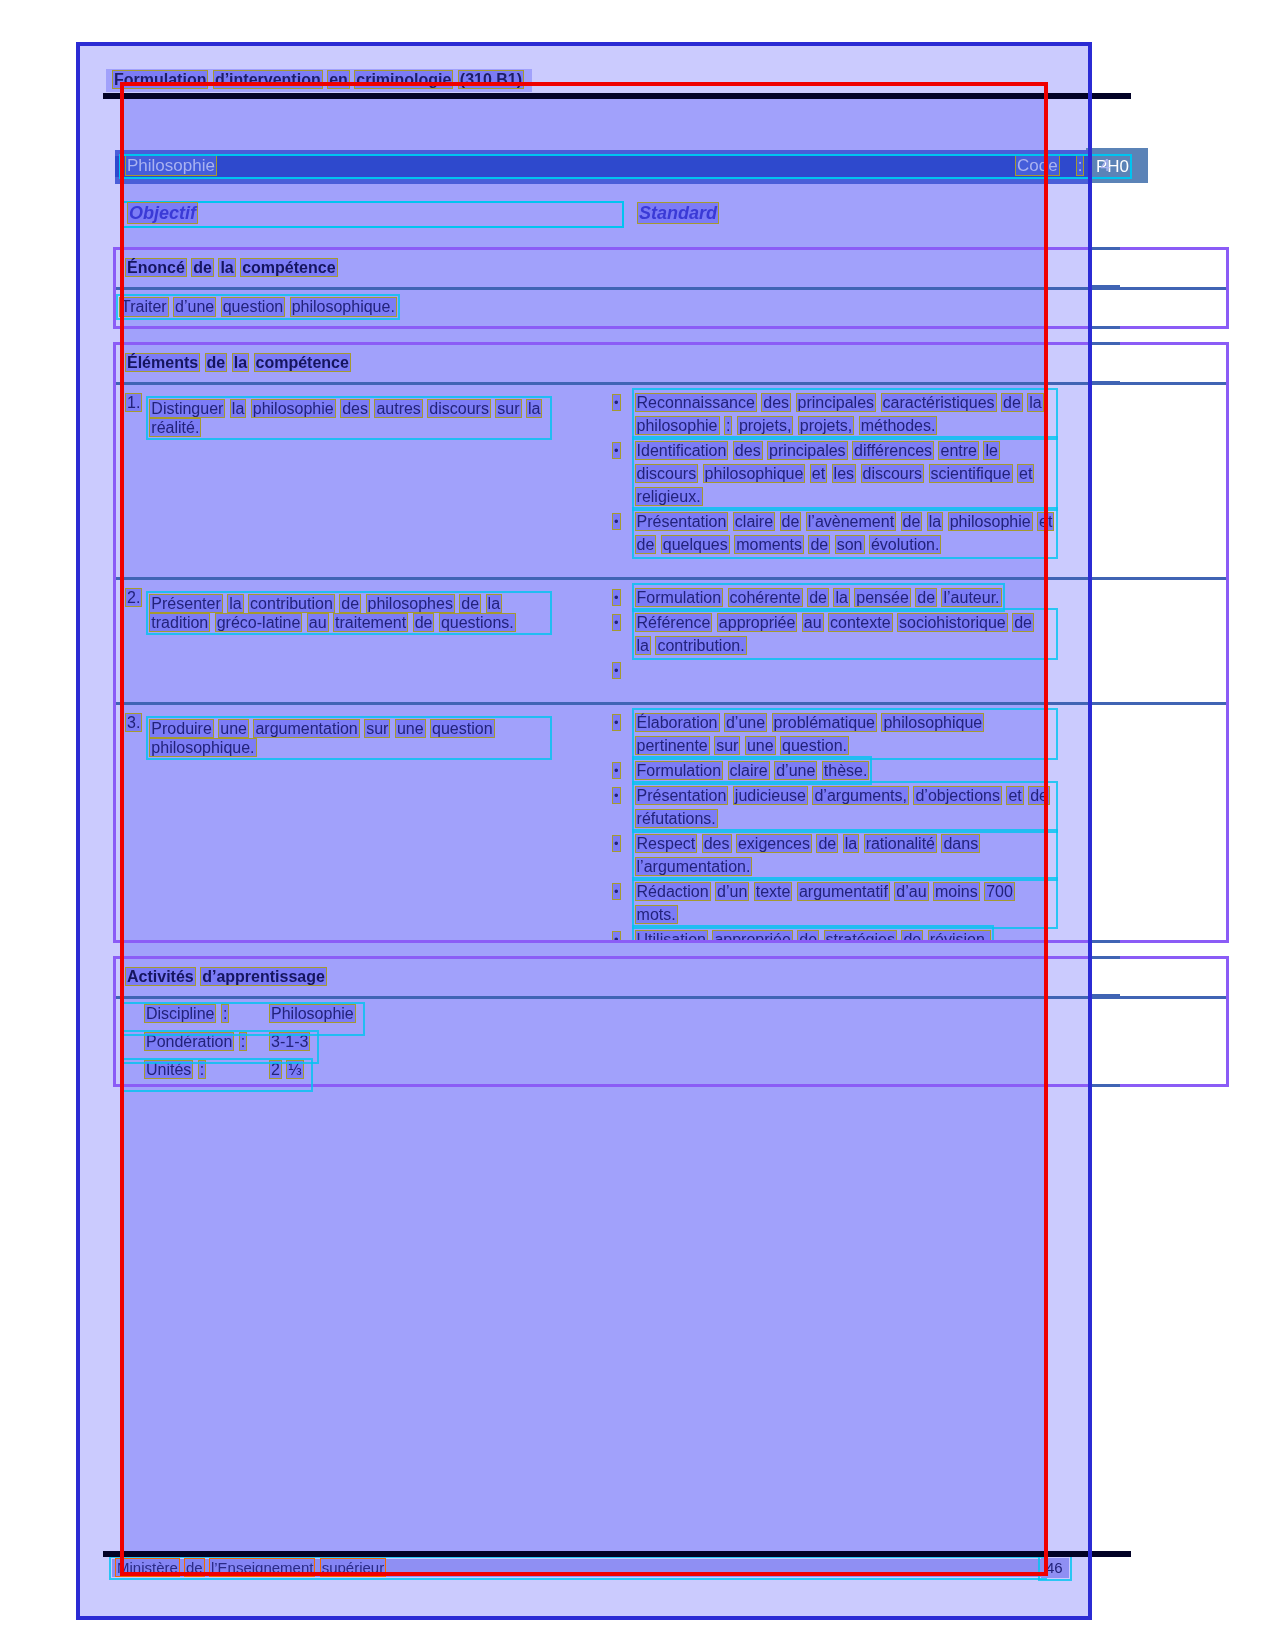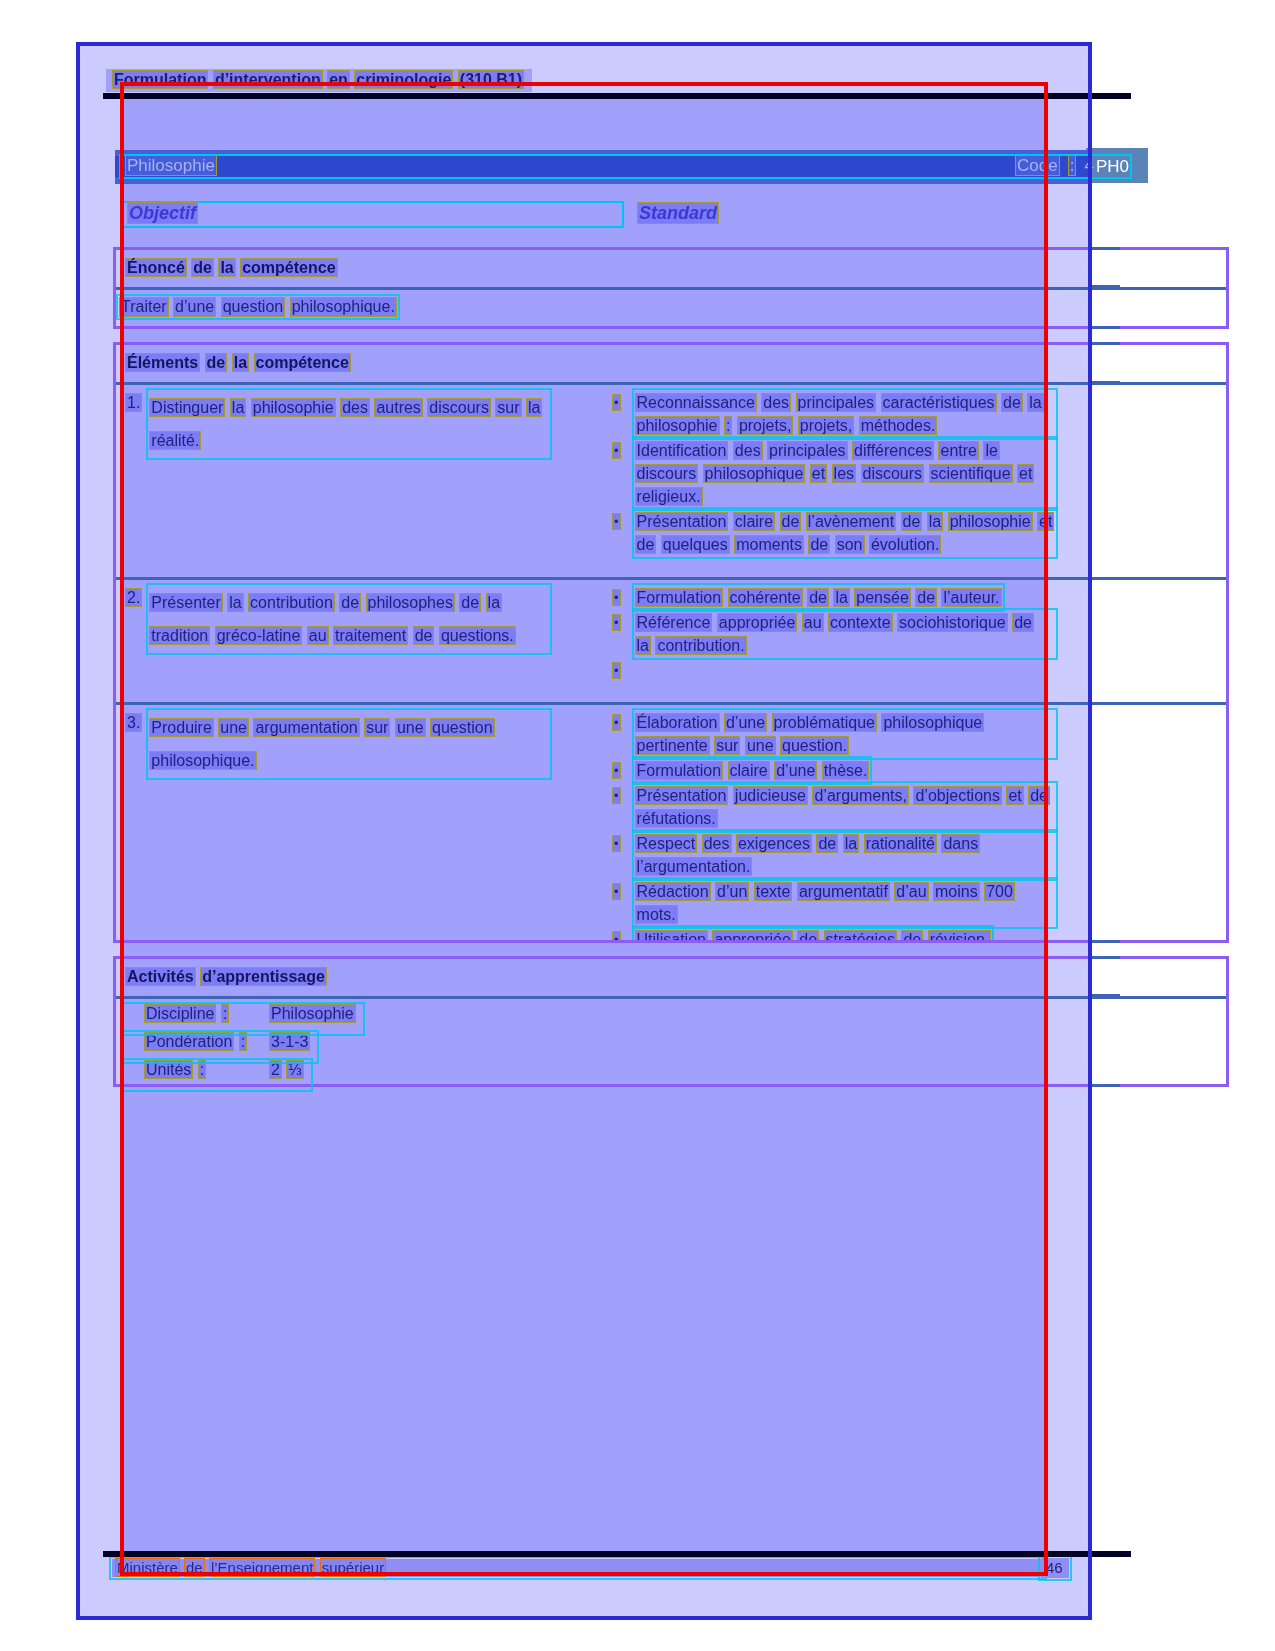--- a/index.html
+++ b/index.html
@@ -28,21 +28,21 @@
 
   
   .banner { position:absolute; left:115px; top:150px; width:975px; height:34px; z-index:12;
             background:linear-gradient(180deg,#4a5ed8 0px,#4a5ed8 6px,#2e49cd 6px,#2e49cd 27px,#4a5ed8 27px,#4a5ed8 34px); }
   .banner-tab { position:absolute; left:1086px; top:148px; width:62px; height:35px;
                 background:#5b83b7; z-index:11; color:#ffffff; font-size:17px;
                 padding:9px 0 0 10px; box-sizing:border-box; }
   .banner-cyan { position:absolute; left:119px; top:154px; width:1013px; height:25px;
                  border:2px solid #00c4f0; box-sizing:border-box; z-index:14; pointer-events:none; }
   .b-title { position:absolute; left:10px; top:6px; font-size:17px; color:#a9b2f1; }
-  .code-group { position:absolute; left:900px; top:6px; display:flex; gap:8px;
+  .code-group { position:absolute; left:900px; top:6px; display:flex; gap:16px;
                 font-size:17px; color:#a9b2f1; }
   .banner .w { background:rgba(90,110,230,.55); }
 
   
   .objstd-cyan { position:absolute; left:122px; top:201px; width:502px; height:27px;
                  border:2px solid #00c4f0; box-sizing:border-box; z-index:9; }
   .obj,.std { position:absolute; top:203px; z-index:10; font-style:italic; font-weight:bold;
               font-size:18px; color:#3a3ad6; }
   .obj { left:127px; } .std { left:637px; }
 
@@ -59,21 +59,21 @@
   .el-head { display:flex; height:40px; border-bottom:3px solid #4064b4; box-sizing:border-box;
              font-weight:bold; color:#15155e; }
   .el-head .hcl { width:492px; padding:9px 0 0 9px; box-sizing:border-box; }
   .el-head .hcr { flex:1; padding:9px 0 0 4px; }
   .el-row { display:flex; box-sizing:border-box; }
   .el-row.r1 { height:195px; border-bottom:3px solid #4064b4; }
   .el-row.r2 { height:125px; border-bottom:3px solid #4064b4; }
   .cell-l { width:492px; box-sizing:border-box; padding:6px 0 0 9px;
             display:flex; align-items:flex-start; gap:7px; }
   .num { flex:0 0 auto; line-height:23px; }
-  .itext { display:inline-block; max-width:400px; line-height:33px; }
+  .itext { display:inline-block; max-width:400px; line-height:19px;margin-top:8px; }
   .cell-r { flex:1; padding:6px 0 0 4px; box-sizing:border-box; }
   .cell-r ul { list-style:none; margin:0; padding:0; }
   .cell-r li { display:flex; gap:14px; margin:0 0 2px 0; align-items:flex-start; }
   .bl { flex:0 0 auto; font-size:13px; line-height:23px; }
   .btext { display:inline-block; max-width:420px; line-height:23px; }
 
   .activites { top:956px; height:131px; }
   .act-rows { padding:6px 0 0 9px; }
   .act-row { height:28px; display:flex; align-items:flex-start; width:fit-content; padding-right:6px;padding-left:19px; }
   .alabel { display:inline-block; min-width:125px; }

